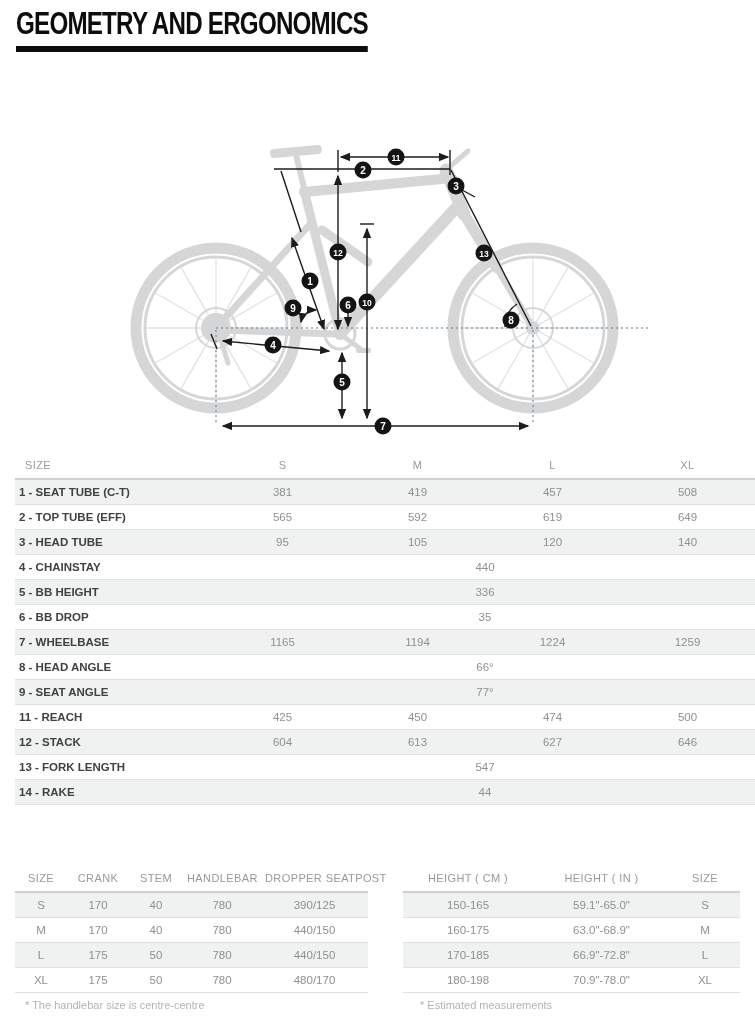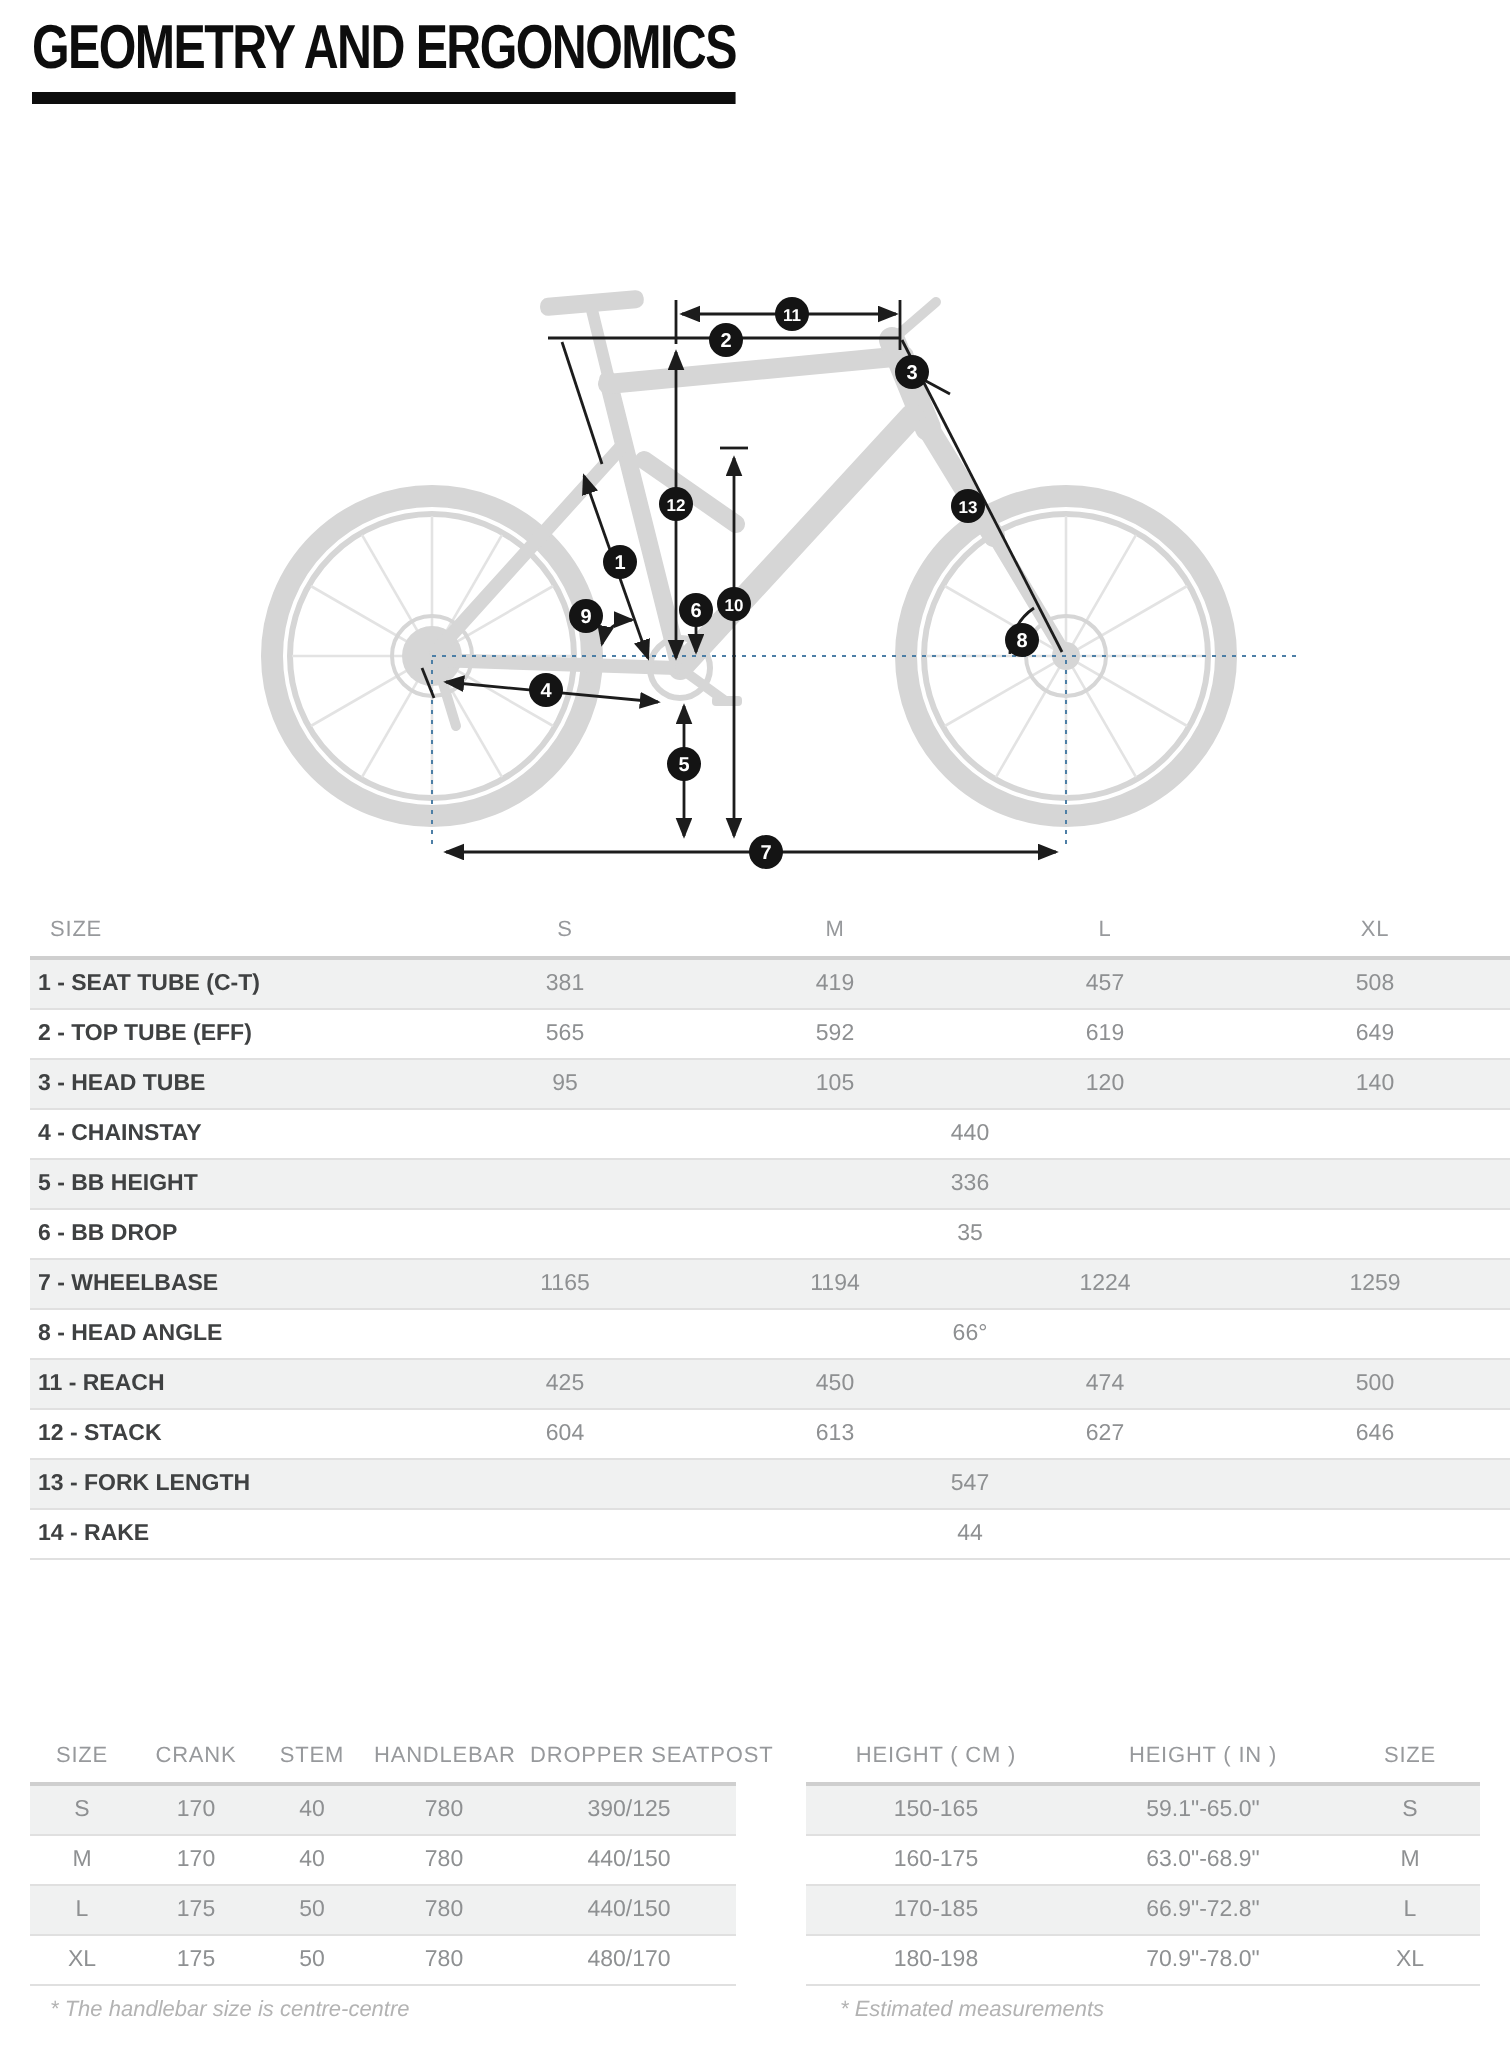--- a/index.html
+++ b/index.html
@@ -48,21 +48,21 @@
   .geo td.lbl { font-weight:bold; color:#3f4142; }
 
   
   .comp { position:absolute; top:866px; left:15px;  width:353px; }
   .fit  { position:absolute; top:866px; left:403px; width:337px; }
   .comp th, .fit th { text-align:center; }
   .comp td, .fit td { color:#8e9092; text-align:center; }
 
   .footnote {
     position:absolute; top:999px;
-    font-size:11px; font-style:italic; color:#b3b3b3;text-align:center;
+    font-size:11px; color:#b3b3b3;text-align:center;
   }
   .fn-left  { left:25px; }
   .fn-right { left:420px; }
 </style>
 </head>
 <body>
 
 <h1 class="title">GEOMETRY AND ERGONOMICS</h1>
 
 <svg class="diagram" viewBox="0 0 755 450" xmlns="http://www.w3.org/2000/svg" aria-hidden="true">
@@ -256,20 +256,24 @@
         <td class="val">1165</td>
         <td class="val">1194</td>
         <td class="val">1224</td>
         <td class="val">1259</td>
       </tr>
     <tr>
         <td class="lbl">8 - HEAD ANGLE</td>
         <td class="val" colspan="4">66°</td>
       </tr>
     <tr>
+        <td class="lbl">9 - SEAT ANGLE</td>
+        <td class="val" colspan="4">77°</td>
+      </tr>
+    <tr>
         <td class="lbl">11 - REACH</td>
         <td class="val">425</td>
         <td class="val">450</td>
         <td class="val">474</td>
         <td class="val">500</td>
       </tr>
     <tr>
         <td class="lbl">12 - STACK</td>
         <td class="val">604</td>
         <td class="val">613</td>

